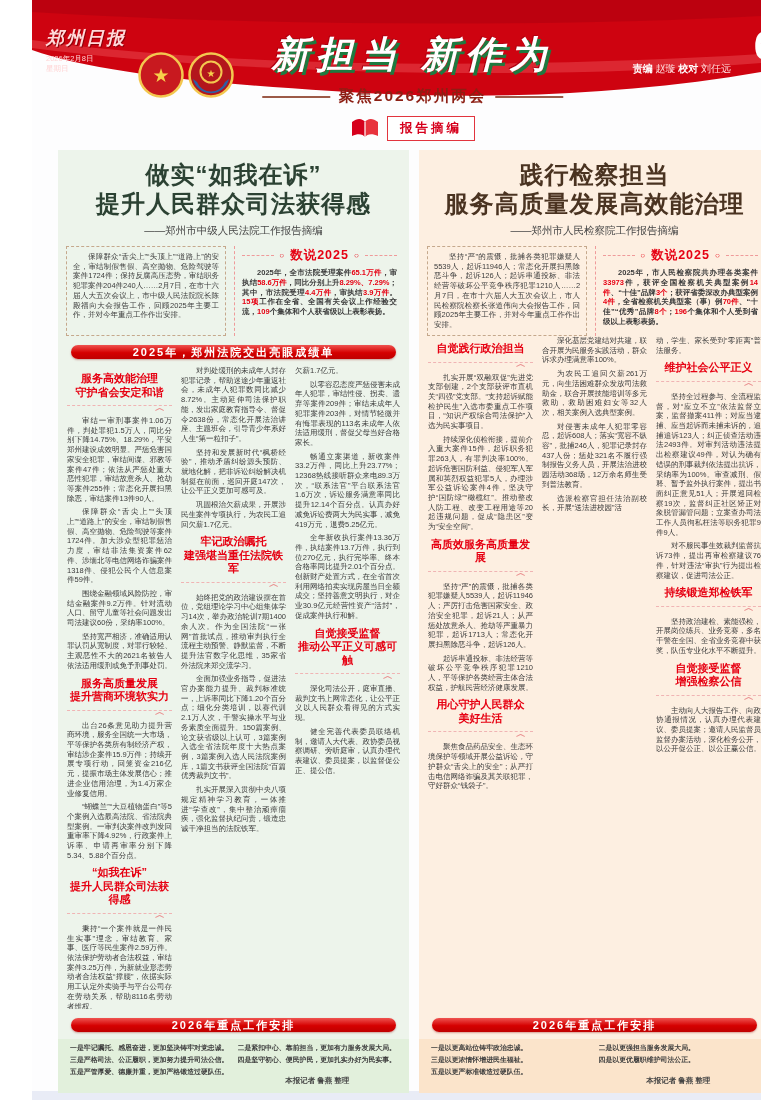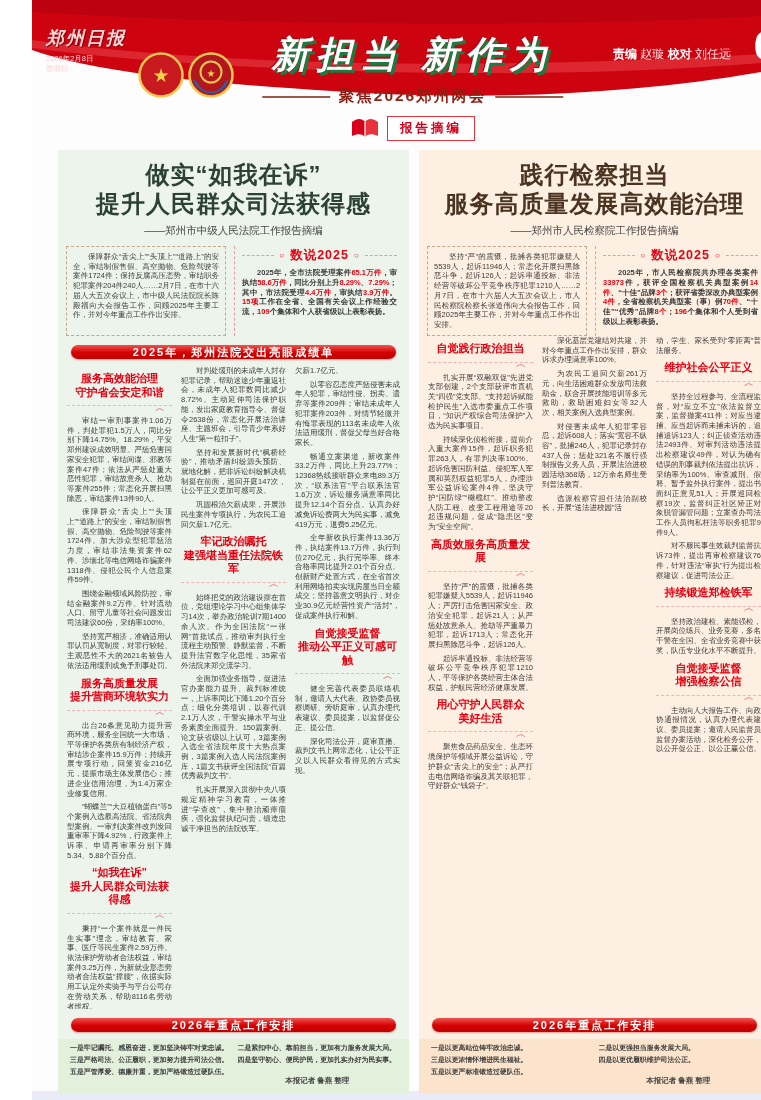--- a/index.html
+++ b/index.html
@@ -14,21 +14,21 @@
   .mast-left{position:absolute;left:14px;top:26px;color:#ffe9e9;z-index:3;}
   .mast-logo{font-size:18px;font-weight:bold;font-style:italic;letter-spacing:2px;color:#ffd9d9;text-shadow:1px 1px 0 #8c0008;}
   .mast-date{font-size:7.5px;line-height:10px;color:#ffd3d3;margin-top:4px;}
   .emblem{position:absolute;top:52px;z-index:4;}
   .slogan{position:absolute;top:30px;left:50%;transform:translateX(-50%);z-index:3;
     font-size:37px;font-weight:bold;font-style:italic;letter-spacing:7px;color:#fff;
     text-shadow:3px 3px 0 #1e7a40,-1px -1px 0 #b00010;white-space:nowrap;}
   .focus-line{position:absolute;top:86px;left:50%;transform:translateX(-50%);z-index:3;
     display:flex;align-items:center;gap:9px;color:#8d1f14;font-size:15.5px;font-weight:bold;letter-spacing:2px;white-space:nowrap;}
   .focus-line::before,.focus-line::after{content:"";display:block;width:68px;height:2px;background:#9c5a48;}
-  .credits{position:absolute;right:62px;top:46px;z-index:3;font-size:12px;color:#ffdede;white-space:nowrap;}
+  .credits{position:absolute;right:62px;top:62px;z-index:3;font-size:10px;color:#ffdede;white-space:nowrap;}
   .credits b{color:#fff;font-weight:bold;}
   .pagenum{position:absolute;right:16px;top:24px;z-index:3;font-size:42px;line-height:44px;font-weight:bold;color:#fff;}
 
   
   .badge-row{position:absolute;top:116px;left:0;width:100%;display:flex;justify-content:center;align-items:center;gap:7px;z-index:2;}
   .badge-box{border:1.5px solid #e2343e;color:#d6001c;background:#fff;font-size:12.5px;font-weight:bold;letter-spacing:3px;padding:3px 12px;}
 
   
   .articles{position:absolute;top:150px;left:26px;width:712px;height:943px;display:flex;gap:10px;z-index:1;}
   article{flex:1;position:relative;overflow:hidden;padding:8px 8px 0;box-sizing:border-box;display:flex;flex-direction:column;}
@@ -169,22 +169,22 @@
             <p class="body-p">全面加强业务指导，促进法官办案能力提升、裁判标准统一，上诉率同比下降1.20个百分点；细化分类培训，以赛代训2.1万人次，干警实操水平与业务素质全面提升。150篇案例、论文获省级以上认可，3篇案例入选全省法院年度十大热点案例，3篇案例入选人民法院案例库，1篇文书获评全国法院“百篇优秀裁判文书”。</p>
             <p class="body-p">扎实开展深入贯彻中央八项规定精神学习教育，一体推进“学查改”，集中整治顽瘴痼疾，强化监督执纪问责，锻造忠诚干净担当的法院铁军。</p>
           </div>
         <div class="col">
             <p class="body-p cont">欠薪1.7亿元。</p>
             <p class="body-p">以零容忍态度严惩侵害未成年人犯罪，审结性侵、拐卖、遗弃等案件209件；审结未成年人犯罪案件203件，对情节轻微并有悔罪表现的113名未成年人依法适用缓刑，督促父母当好合格家长。</p>
             <p class="body-p">畅通立案渠道，新收案件33.2万件，同比上升23.77%；12368热线接听群众来电89.3万次，“联系法官”平台联系法官1.6万次，诉讼服务满意率同比提升12.14个百分点。认真办好减免诉讼费两大为民实事，减免419万元，退费5.25亿元。</p>
             <p class="body-p">全年新收执行案件13.36万件，执结案件13.7万件，执行到位270亿元，执行完毕率、终本合格率同比提升2.01个百分点。创新财产处置方式，在全省首次利用网络拍卖实现房屋当日全额成交；坚持善意文明执行，对企业30.9亿元经营性资产“活封”，促成案件执行和解。</p>
             <div class="sec-h">自觉接受监督
 推动公平正义可感可触</div>
+            <p class="body-p">深化司法公开，庭审直播、裁判文书上网常态化，让公平正义以人民群众看得见的方式实现。</p>
             <p class="body-p">健全完善代表委员联络机制，邀请人大代表、政协委员视察调研、旁听庭审，认真办理代表建议、委员提案，以监督促公正、提公信。</p>
-            <p class="body-p">深化司法公开，庭审直播、裁判文书上网常态化，让公平正义以人民群众看得见的方式实现。</p>
           </div>
       </div>
 
       <div class="banner">2026年重点工作安排</div>
       <div class="bullet-strip">
         <div class="bullets">
             <div class="bullet-item">一是牢记嘱托、感恩奋进，更加坚决铸牢对党忠诚。</div>
             <div class="bullet-item">二是紧扣中心、靠前担当，更加有力服务发展大局。</div>
             <div class="bullet-item">三是严格司法、公正履职，更加努力提升司法公信。</div>
             <div class="bullet-item">四是坚守初心、便民护民，更加扎实办好为民实事。</div>
@@ -220,21 +220,21 @@
             <p class="body-p">扎实开展“双融双促”先进党支部创建，2个支部获评市直机关“四强”党支部。“支持起诉赋能检护民生”入选市委重点工作项目，“知识产权综合司法保护”入选为民实事项目。</p>
             <p class="body-p">持续深化侦检衔接，提前介入重大案件15件，起诉职务犯罪263人，有罪判决率100%。起诉危害国防利益、侵犯军人军属和英烈权益犯罪5人，办理涉军公益诉讼案件4件，坚决守护“国防绿”“橄榄红”。推动整改人防工程、改变工程用途等20起违规问题，促成“隐患区”变为“安全空间”。</p>
             <div class="sec-h">高质效服务高质量发展</div>
             <p class="body-p">坚持“严”的震慑，批捕各类犯罪嫌疑人5539人，起诉11946人；严厉打击危害国家安全、政治安全犯罪，起诉21人；从严惩处故意杀人、抢劫等严重暴力犯罪，起诉1713人；常态化开展扫黑除恶斗争，起诉126人。</p>
             <p class="body-p">起诉串通投标、非法经营等破坏公平竞争秩序犯罪1210人，平等保护各类经营主体合法权益，护航民营经济健康发展。</p>
             <div class="sec-h">用心守护人民群众
 美好生活</div>
             <p class="body-p">聚焦食品药品安全、生态环境保护等领域开展公益诉讼，守护群众“舌尖上的安全”；从严打击电信网络诈骗及其关联犯罪，守好群众“钱袋子”。</p>
           </div>
         <div class="col">
-            <p class="body-p">深化基层党建结对共建，并对今年重点工作作出安排，群众诉求办理满意率100%。</p>
+            <p class="body-p">深化基层党建结对共建，联合开展为民服务实践活动，群众诉求办理满意率100%。</p>
             <p class="body-p">为农民工追回欠薪261万元，向生活困难群众发放司法救助金，联合开展技能培训等多元救助，救助困难妇女等32人次，相关案例入选典型案例。</p>
             <p class="body-p">对侵害未成年人犯罪零容忍，起诉608人；落实“宽容不纵容”，批捕246人，犯罪记录封存437人份；惩处321名不履行强制报告义务人员，开展法治进校园活动368场，12万余名师生受到普法教育。</p>
             <p class="body-p">选派检察官担任法治副校长，开展“送法进校园”活</p>
           </div>
         <div class="col">
             <p class="body-p cont">动，学生、家长受到“零距离”普法服务。</p>
             <div class="sec-h">维护社会公平正义</div>
             <p class="body-p">坚持全过程参与、全流程监督，对“应立不立”依法监督立案，监督撤案411件；对应当逮捕、应当起诉而未捕未诉的，追捕追诉123人；纠正侦查活动违法2493件。对审判活动违法提出检察建议49件，对认为确有错误的刑事裁判依法提出抗诉，采纳率为100%。审查减刑、假释、暂予监外执行案件，提出书面纠正意见51人；开展巡回检察19次，监督纠正社区矫正对象脱管漏管问题；立案查办司法工作人员徇私枉法等职务犯罪9件9人。</p>
             <p class="body-p">对不服民事生效裁判监督抗诉73件，提出再审检察建议76件，针对违法“审执”行为提出检察建议，促进司法公正。</p>
             <div class="sec-h">持续锻造郑检铁军</div>

